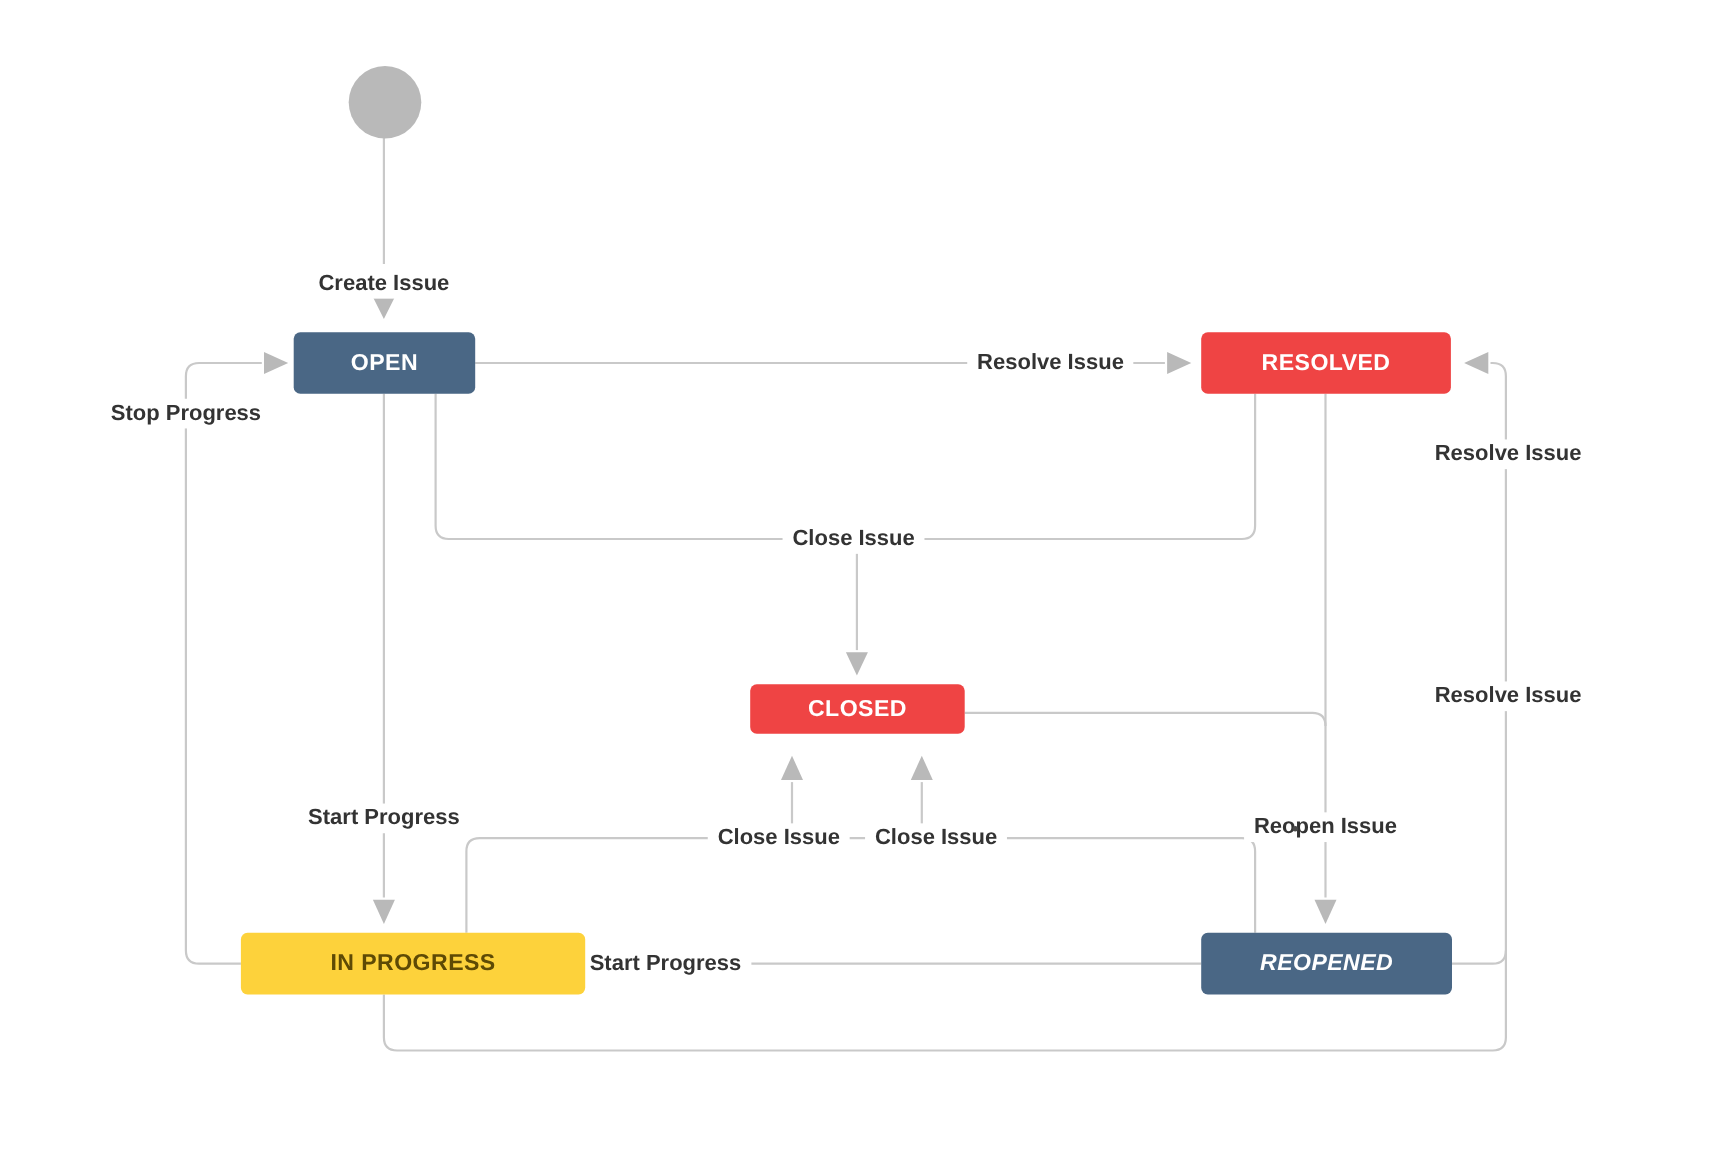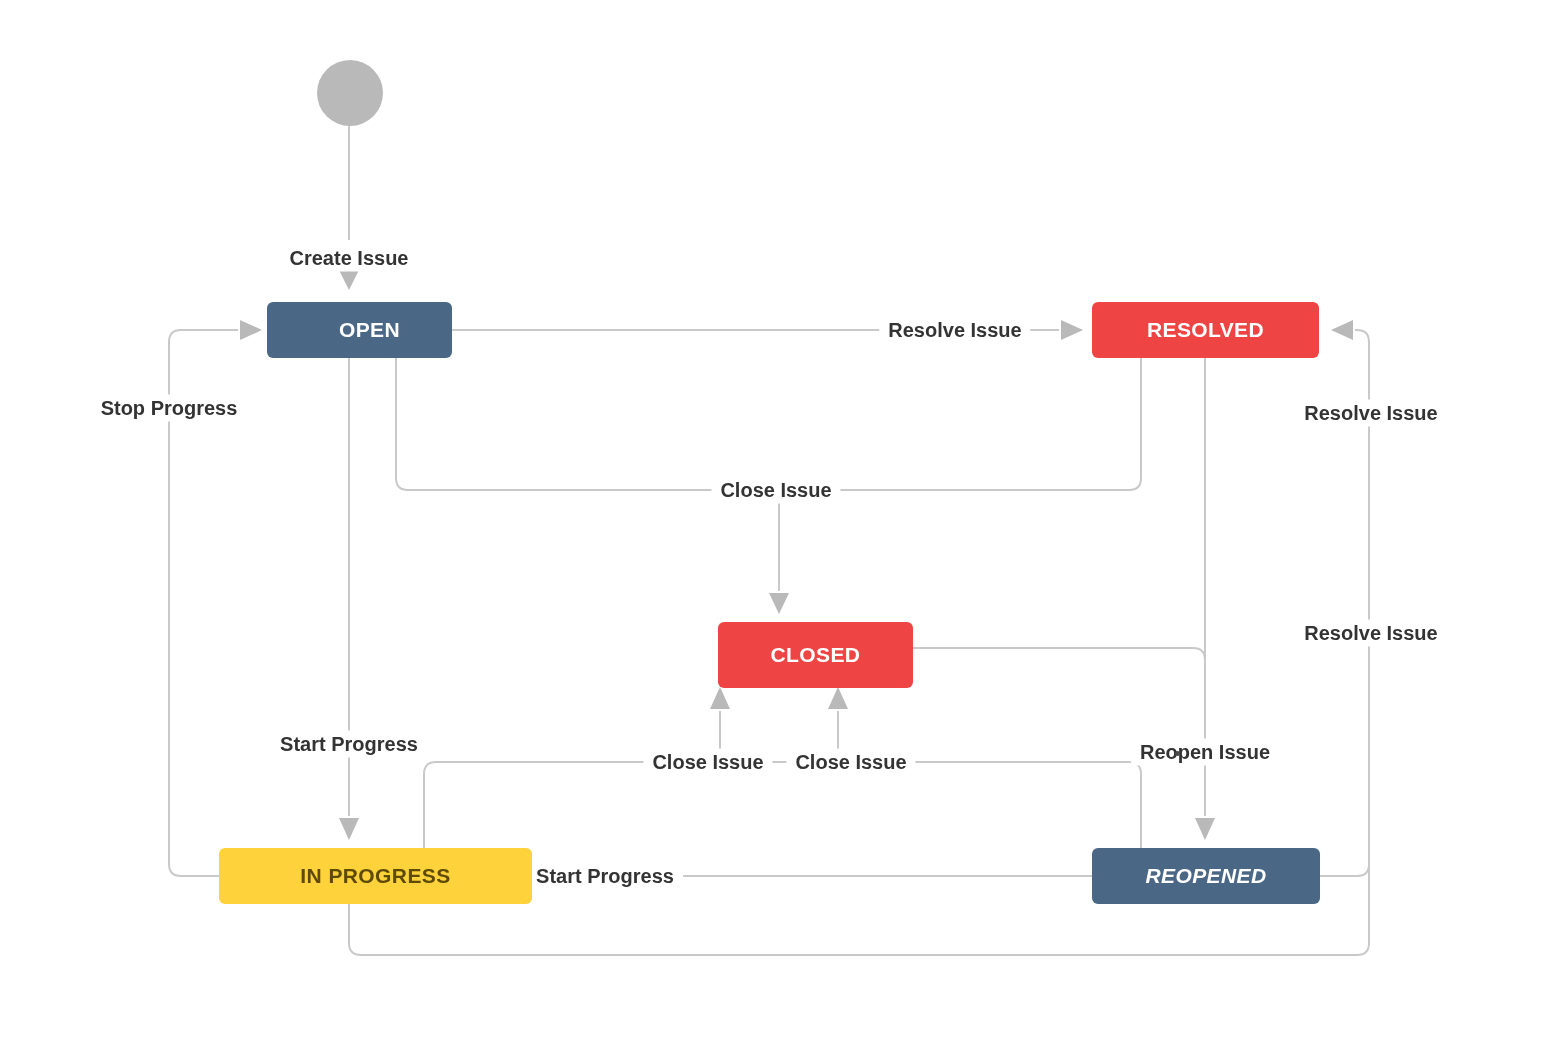--- a/index.html
+++ b/index.html
@@ -90,31 +90,31 @@
       <polygon points="1205,840 1195,818 1215,818"></polygon>
       <polygon points="349,840 339,818 359,818"></polygon>
       <polygon points="489,876 511,866 511,886"></polygon>
       <polygon points="1331,330 1353,320 1353,340"></polygon>
     </g>
   </svg>
 
   <div class="start-node"></div>
 
   <div class="edge-label" style="left:349px; top:258px;">Create Issue</div>
-  <div class="edge-label" style="left:169px; top:376px;margin-top:32px;">Stop Progress</div>
+  <div class="edge-label" style="left:169px; top:376px;">Stop Progress</div>
   <div class="edge-label" style="left:955px; top:330px;">Resolve Issue</div>
   <div class="edge-label" style="left:776px; top:490px;">Close Issue</div>
   <div class="edge-label" style="left:1371px; top:413px;">Resolve Issue</div>
   <div class="edge-label" style="left:1371px; top:633px;">Resolve Issue</div>
   <div class="edge-label" style="left:1205px; top:752px;">Reopen Issue</div>
   <div class="dot" style="left:1175px; top:751px;"></div>
   <div class="edge-label" style="left:349px; top:744px;">Start Progress</div>
   <div class="edge-label" style="left:708px; top:762px;">Close Issue</div>
   <div class="edge-label" style="left:851px; top:762px;">Close Issue</div>
   <div class="edge-label" style="left:605px; top:876px;">Start Progress</div>
 
-  <div class="state blue" style="left:267px; top:302px; width:165px; height:56px;padding-left:20px;">OPEN</div>
+  <div class="state blue" style="left:267px; top:302px; width:165px; height:56px;">OPEN</div>
   <div class="state green" style="left:1092px; top:302px; width:227px; height:56px;">RESOLVED</div>
-  <div class="state green" style="left:682px; top:622px; width:195px; height:66px;margin-left:36px;">CLOSED</div>
+  <div class="state green" style="left:682px; top:622px; width:195px; height:45px;">CLOSED</div>
   <div class="state yellow" style="left:219px; top:848px; width:313px; height:56px;">IN PROGRESS</div>
   <div class="state blue" style="left:1092px; top:848px; width:228px; height:56px;font-style:italic;">REOPENED</div>
 
 </div>
 
 </body></html>

